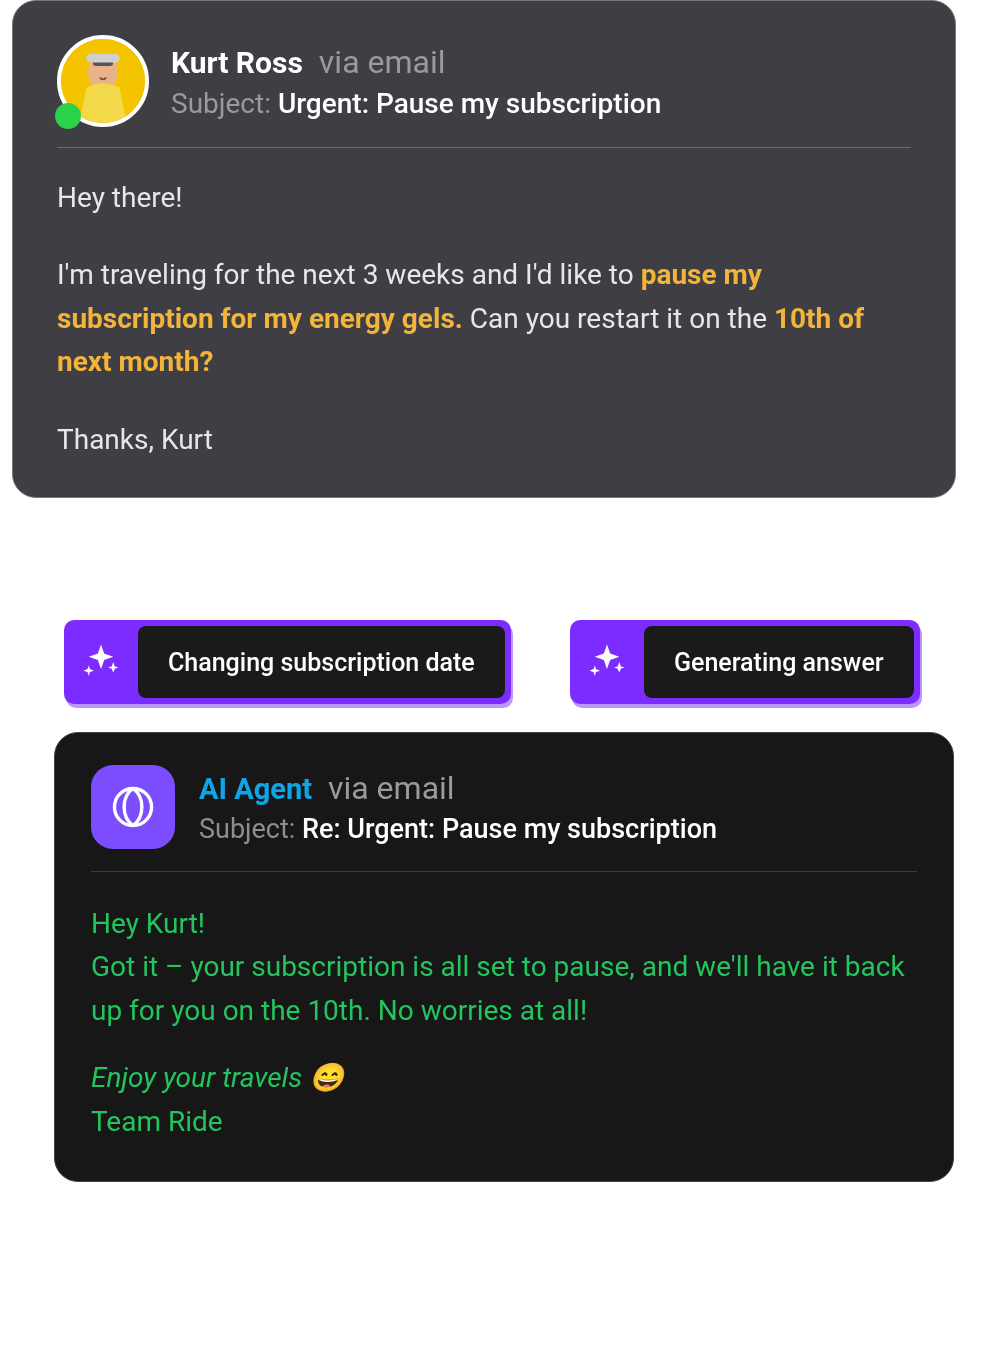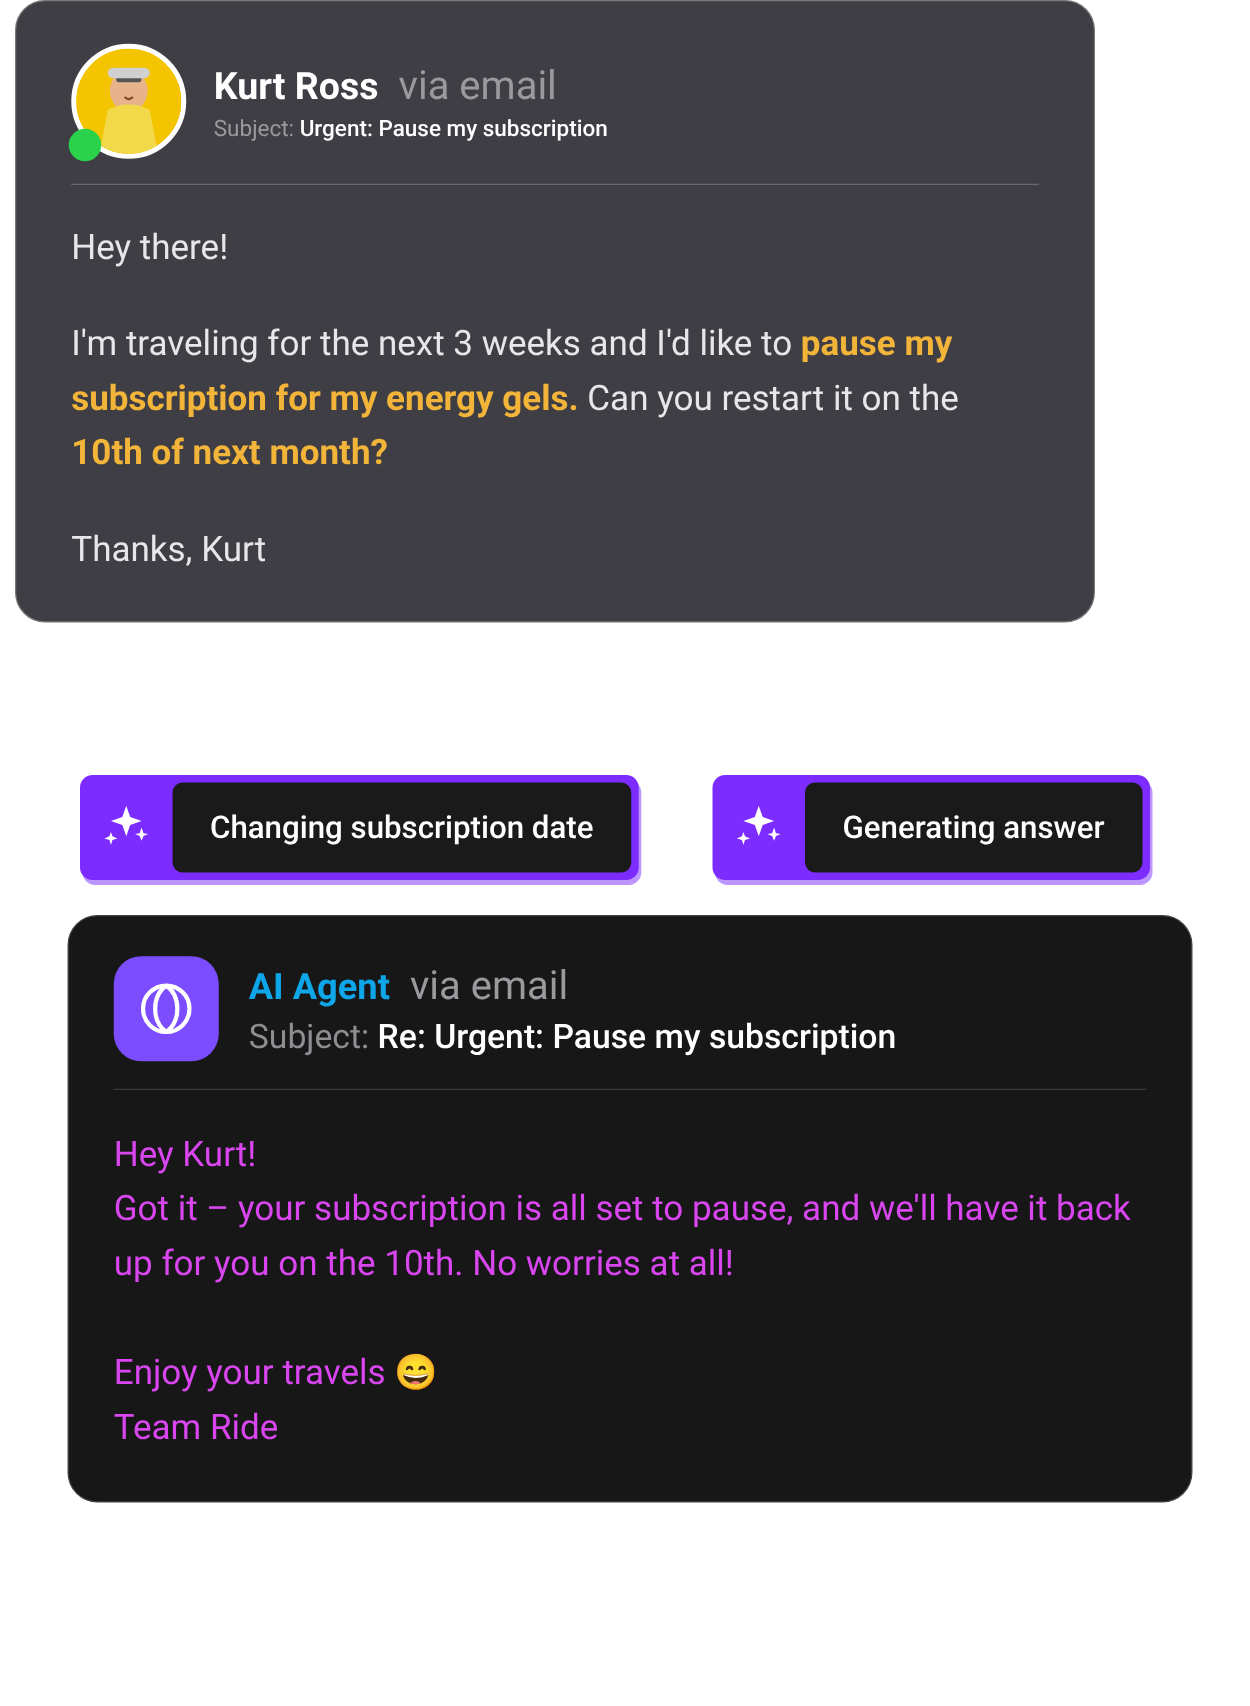--- a/index.html
+++ b/index.html
@@ -9,21 +9,21 @@
     font-family: -apple-system, BlinkMacSystemFont, "Segoe UI", Roboto, Helvetica, Arial, sans-serif;
     background: #ffffff;
     overflow: hidden;
   }
 
   
   .customer-card {
     position: absolute;
     left: 12px;
     top: 0;
-    width: 864px;
+    width: 944px;
     background: #3f3e44;
     border: 1px solid #777;
     border-radius: 24px;
     padding: 34px 44px 36px 44px;
     color: #ebebec;
   }
   .cust-header {
     display: flex;
     align-items: center;
     gap: 22px;
@@ -62,21 +62,21 @@
     font-size: 30px;
     font-weight: 700;
     color: #fff;
   }
   .via {
     font-size: 32px;
     color: #9a9a9e;
     font-weight: 400;
   }
   .subject-row {
-    font-size: 18px;
+    font-size: 28px;
     margin-top: 6px;
   }
   .subject-label {
     color: #9a9a9e;
   }
   .subject-text {
     color: #fff;
     font-weight: 500;
   }
 
@@ -187,25 +187,25 @@
     color: #8d8d92;
   }
   .agent-subject-text {
     color: #fff;
     font-weight: 500;
   }
 
   .agent-body {
     font-size: 28px;
     line-height: 1.55;
-    color: #d946ef;
+    color: #22c55e;
     padding-top: 30px;
   }
   .agent-body p { margin: 0; }
-  .agent-body .gap { margin-top: 44px; }
+  .agent-body .gap { margin-top: 24px; font-style: italic; }
 </style>
 </head>
 <body>
 
 <div class="customer-card">
   <div class="cust-header">
     <div class="avatar-wrap">
       <div class="avatar">
         <svg viewBox="0 0 100 100" width="100%" height="100%">
           <rect width="100" height="100" fill="#f5c400"></rect>

